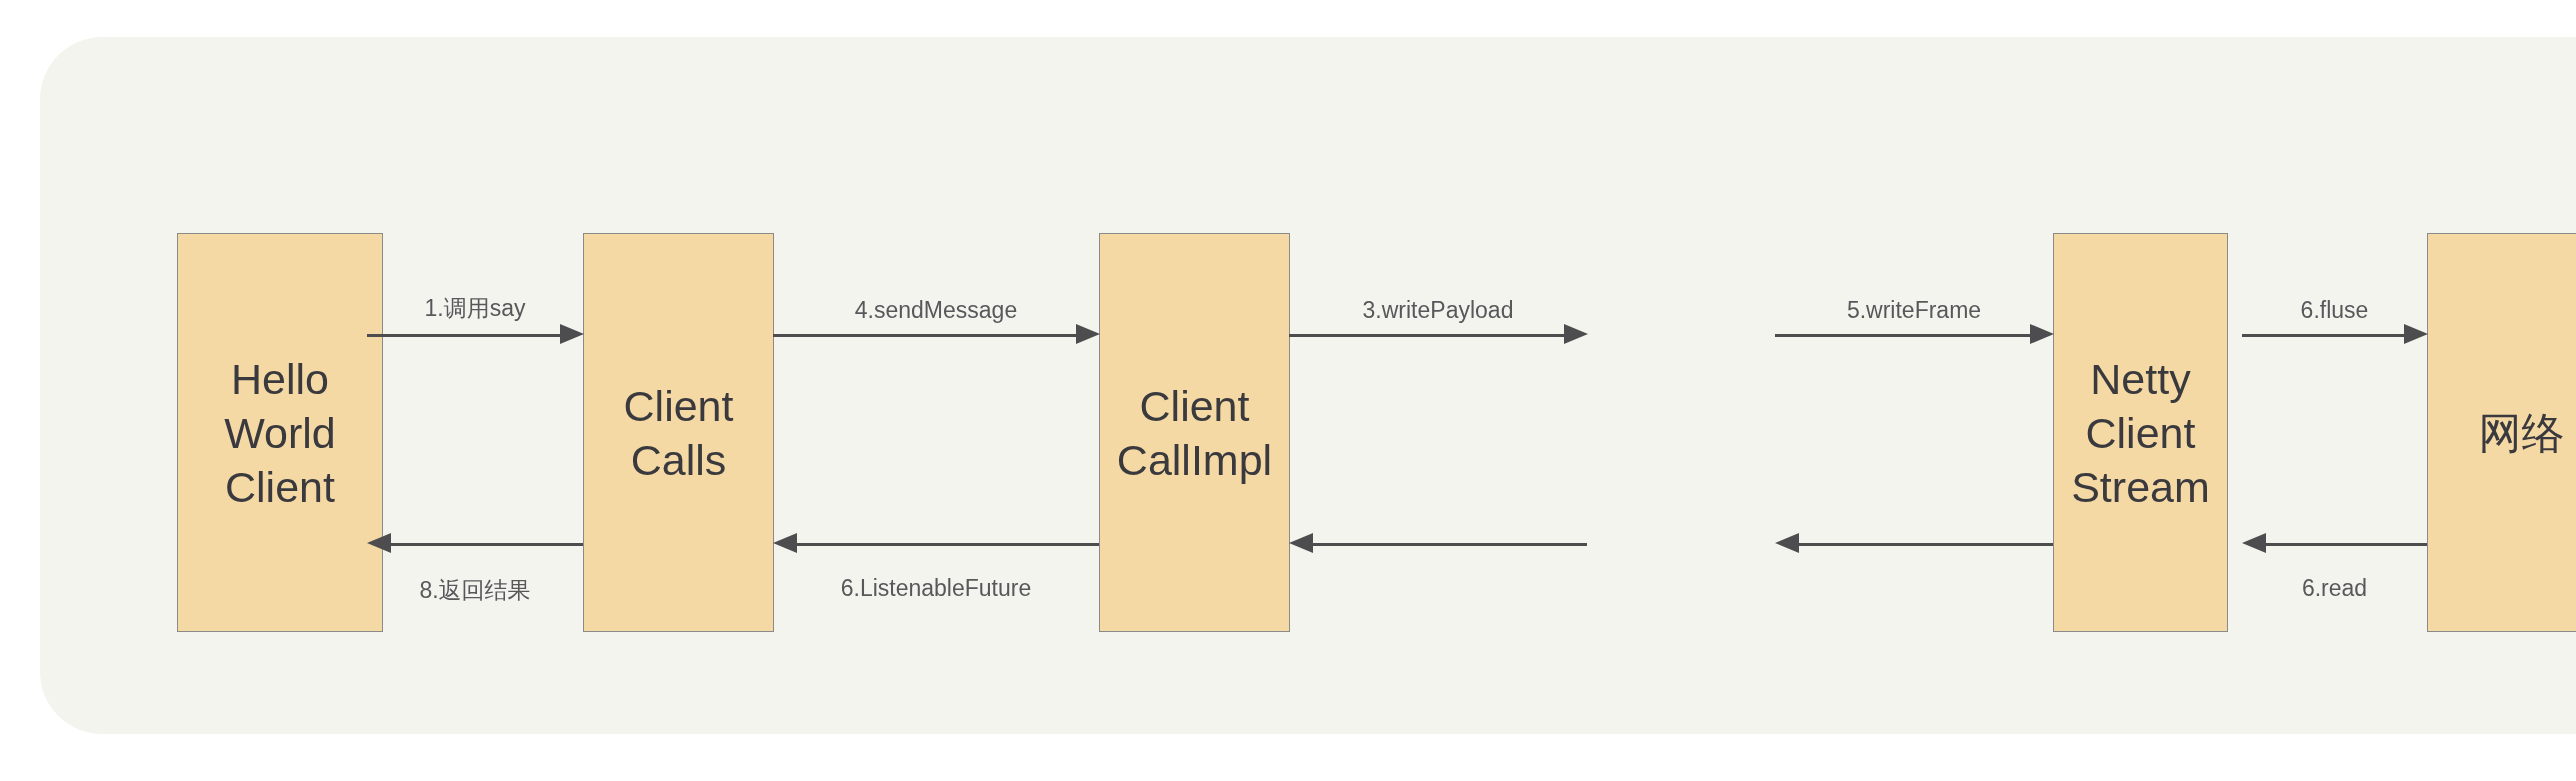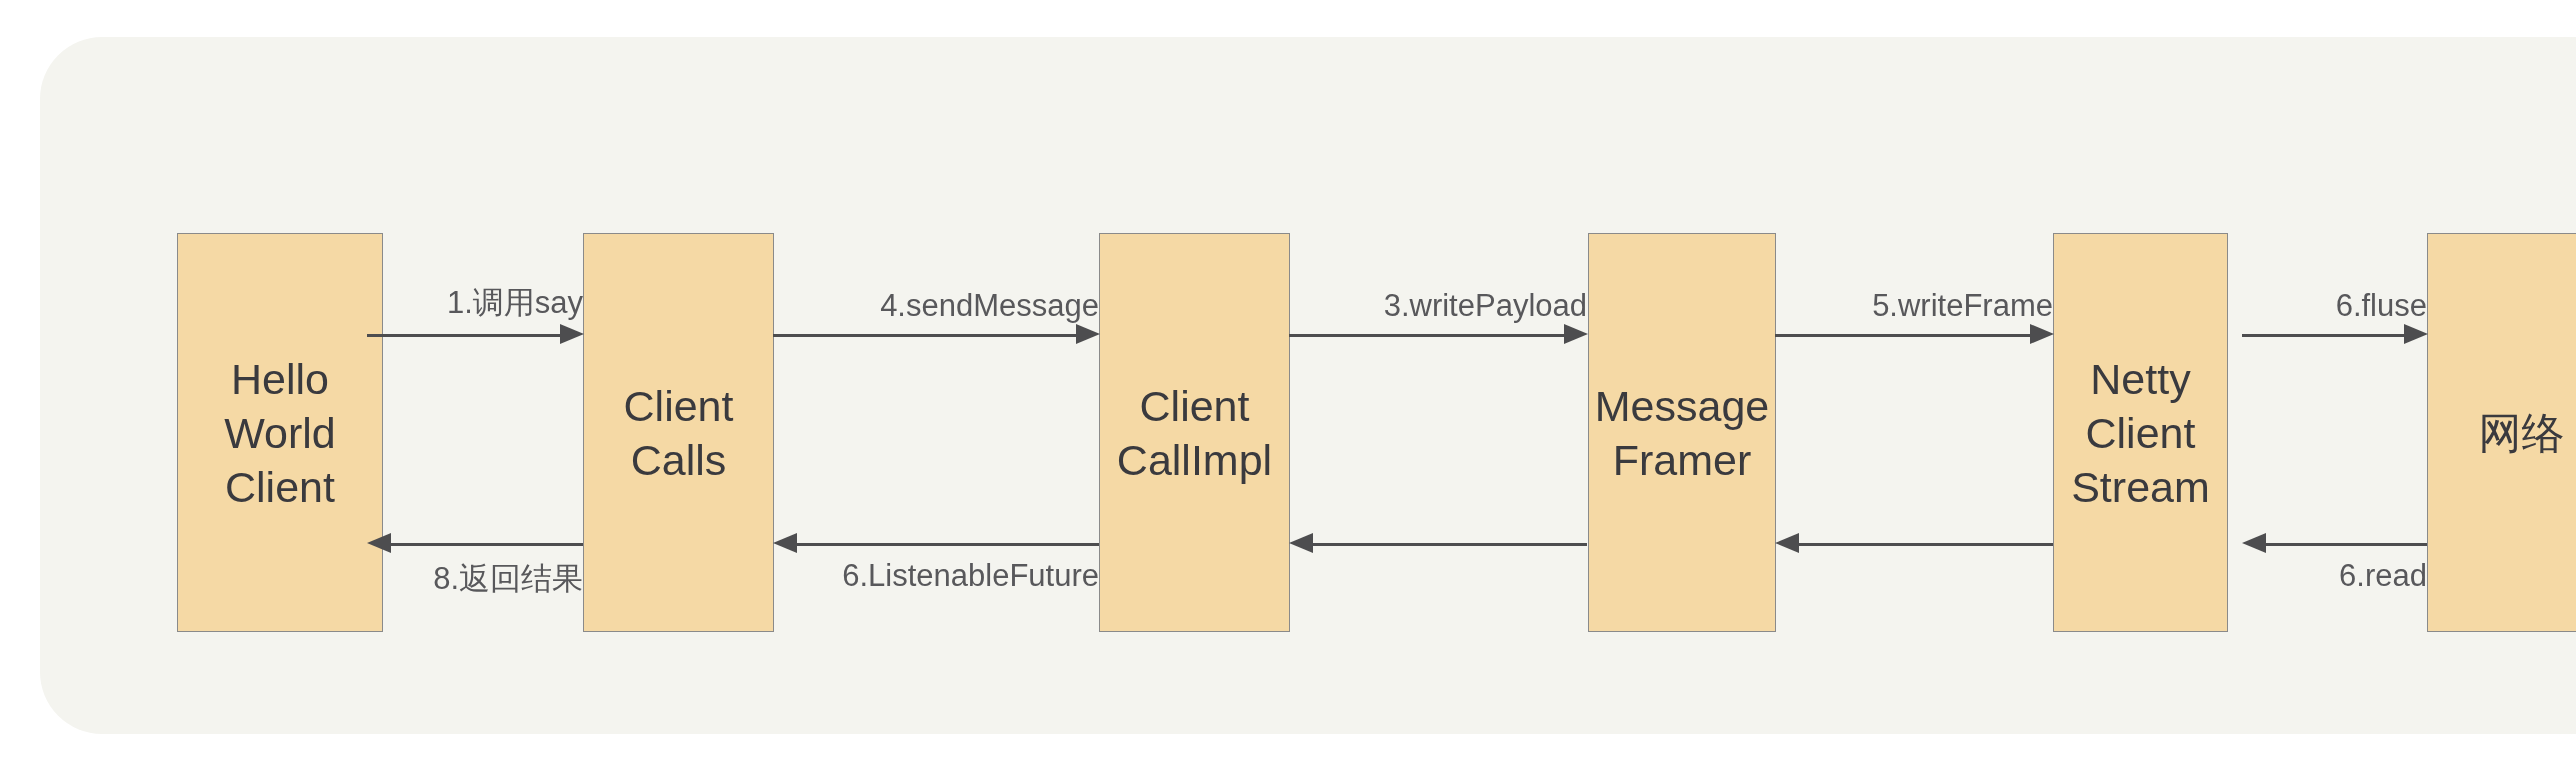--- a/index.html
+++ b/index.html
@@ -61,50 +61,46 @@
     top: -10.8px;
     border-top: 10.8px solid transparent;
     border-bottom: 10.8px solid transparent;
   }
   .head-right { right: -0.5px; border-left: 24px solid #4d4d4f; }
   .head-left  { left: -0.5px;  border-right: 24px solid #4d4d4f; }
   .alabel {
     position: absolute;
     left: 0;
     right: 0;
-    text-align: right;
-    font-size: 31px;
+    text-align: center;
+    font-size: 23px;
     color: #58585b;
     white-space: nowrap;
   }
   .alabel.above { bottom: 11.3px; }
-  .alabel.below { top: 14px; }
+  .alabel.below { top: 31px; }
 </style>
 </head>
 <body>
 
 <div class="canvas">
   <div class="panel">
 
     <div class="node" style="left:137px;width:206px">
       <span class="node-label">Hello
 World
 Client</span>
     </div>
     <div class="node" style="left:543px;width:191px">
       <span class="node-label">Client
 Calls</span>
     </div>
     <div class="node" style="left:1059px;width:191px">
       <span class="node-label">Client
 CallImpl</span>
-    </div>
-    <div class="node" style="left:1548px;width:188px">
-      <span class="node-label">Message
-Framer</span>
     </div>
     <div class="node" style="left:2013px;width:175px">
       <span class="node-label">Netty
 Client
 Stream</span>
     </div>
     <div class="node" style="left:2387px;width:189px">
       <span class="node-label">网络</span>
     </div>
 

